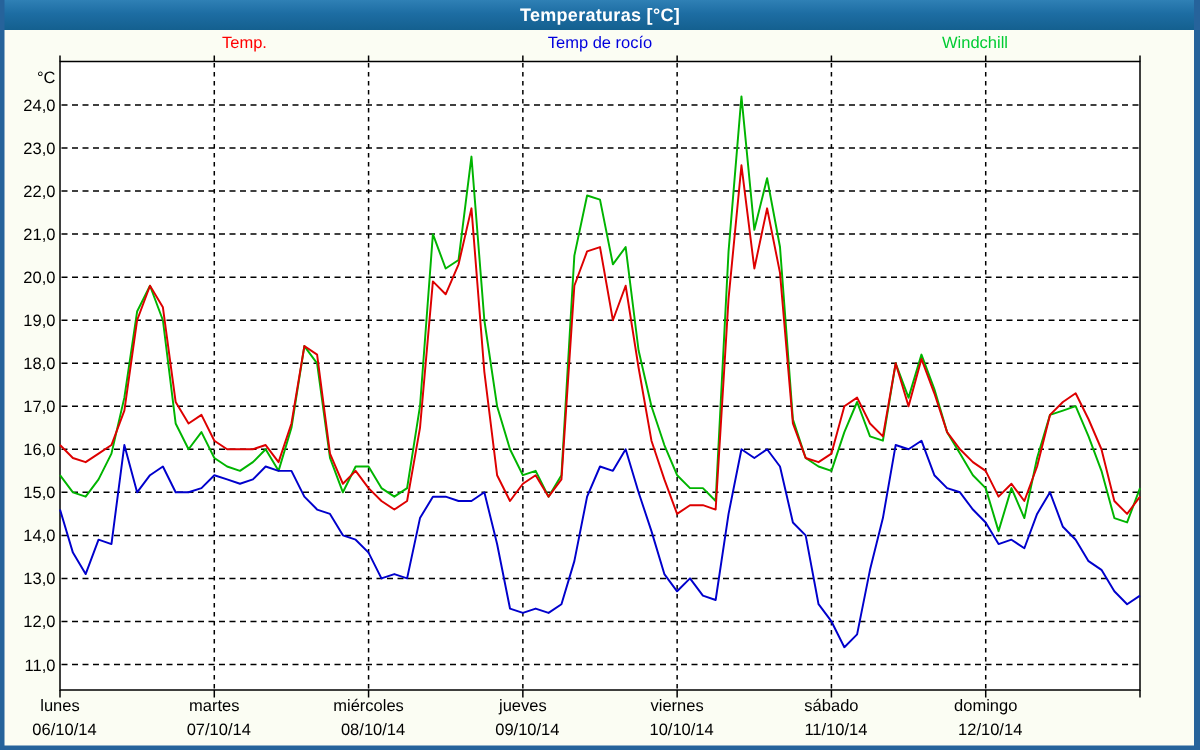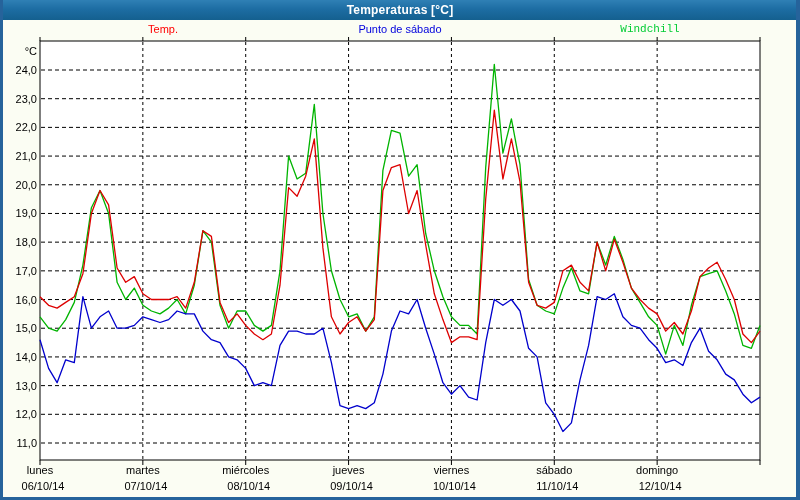--- a/index.html
+++ b/index.html
@@ -102,19 +102,19 @@
   </svg>
 
 <div class="titlebar">
   <span>Temperaturas [°C]</span>
 </div>
 
 <div class="legend-item" style="left: 143px; color: rgb(255, 0, 0); margin-left: 20px;">
   <span>Temp.</span>
 </div>
 <div class="legend-item" style="left: 400px; color: rgb(0, 0, 221);">
-  <span>Punto de sábado</span>
+  <span>Temp de rocío</span>
 </div>
-<div class="legend-item" style="left: 650px; color: rgb(0, 204, 51); font-family: Liberation Mono, monospace;">
+<div class="legend-item" style="left: 650px; color: rgb(0, 204, 51);">
   <span>Windchill</span>
 </div>
 
 <div class="frame"></div>
 
 </body></html>

